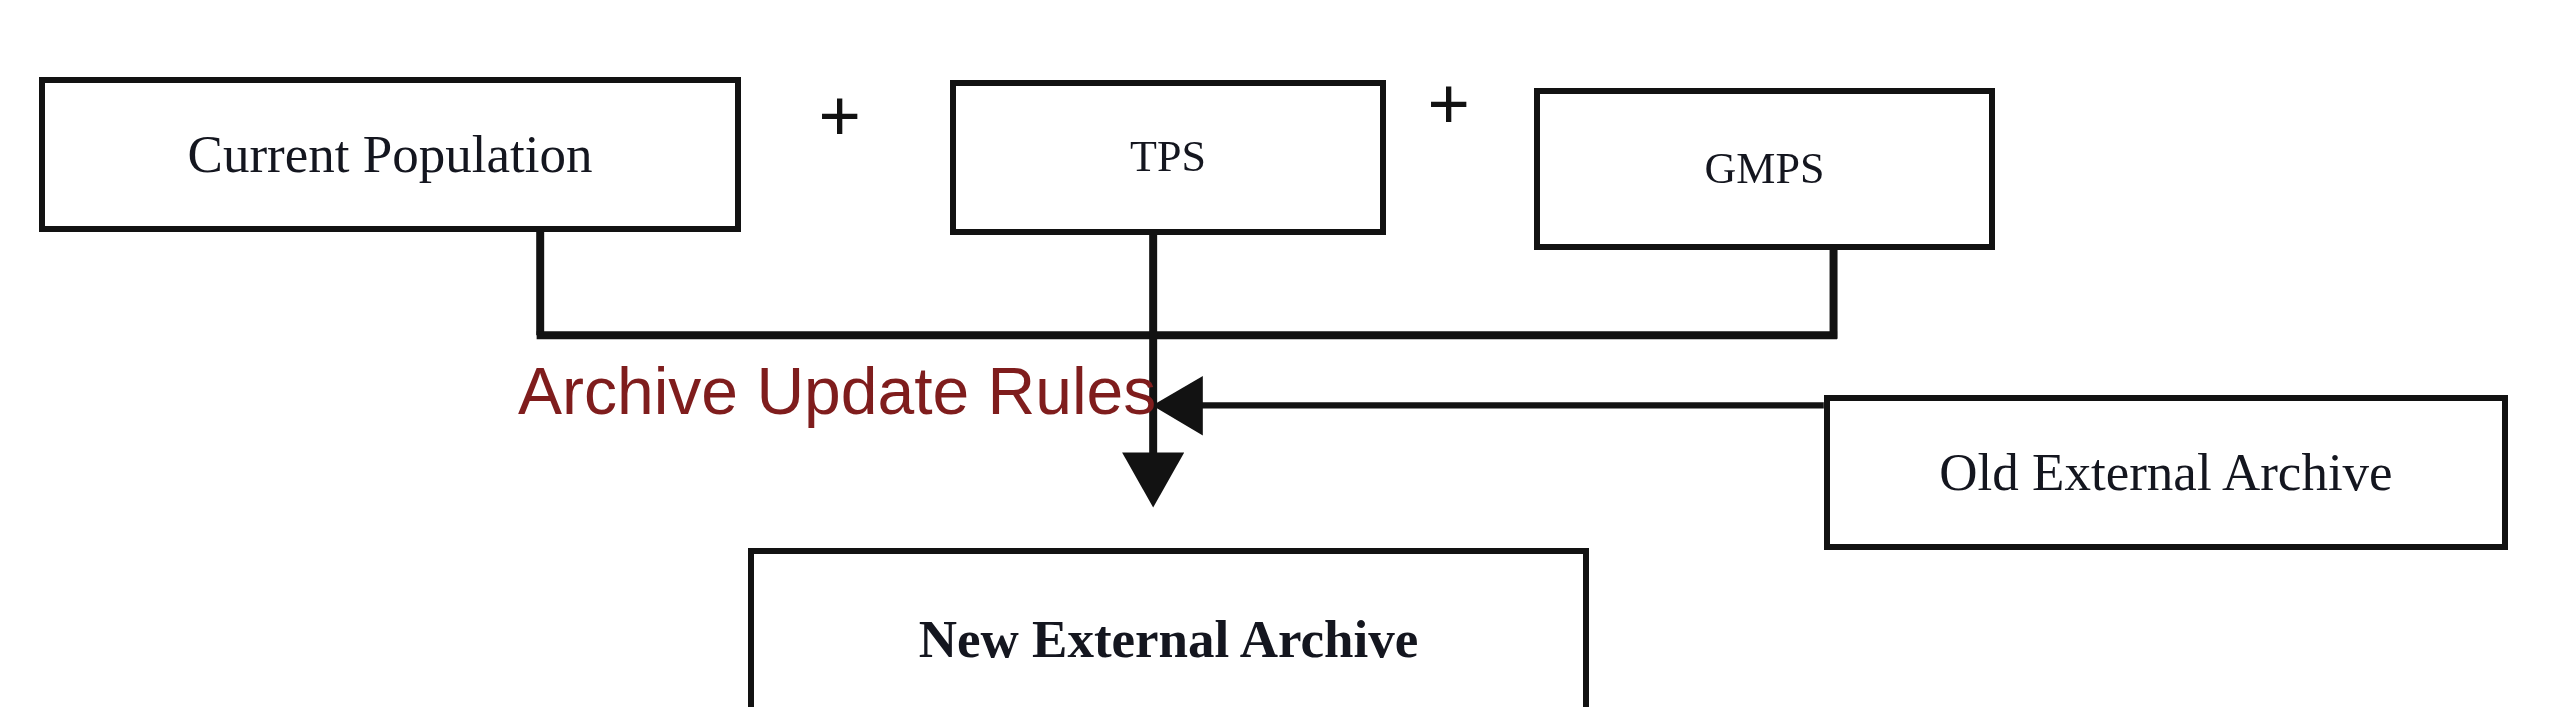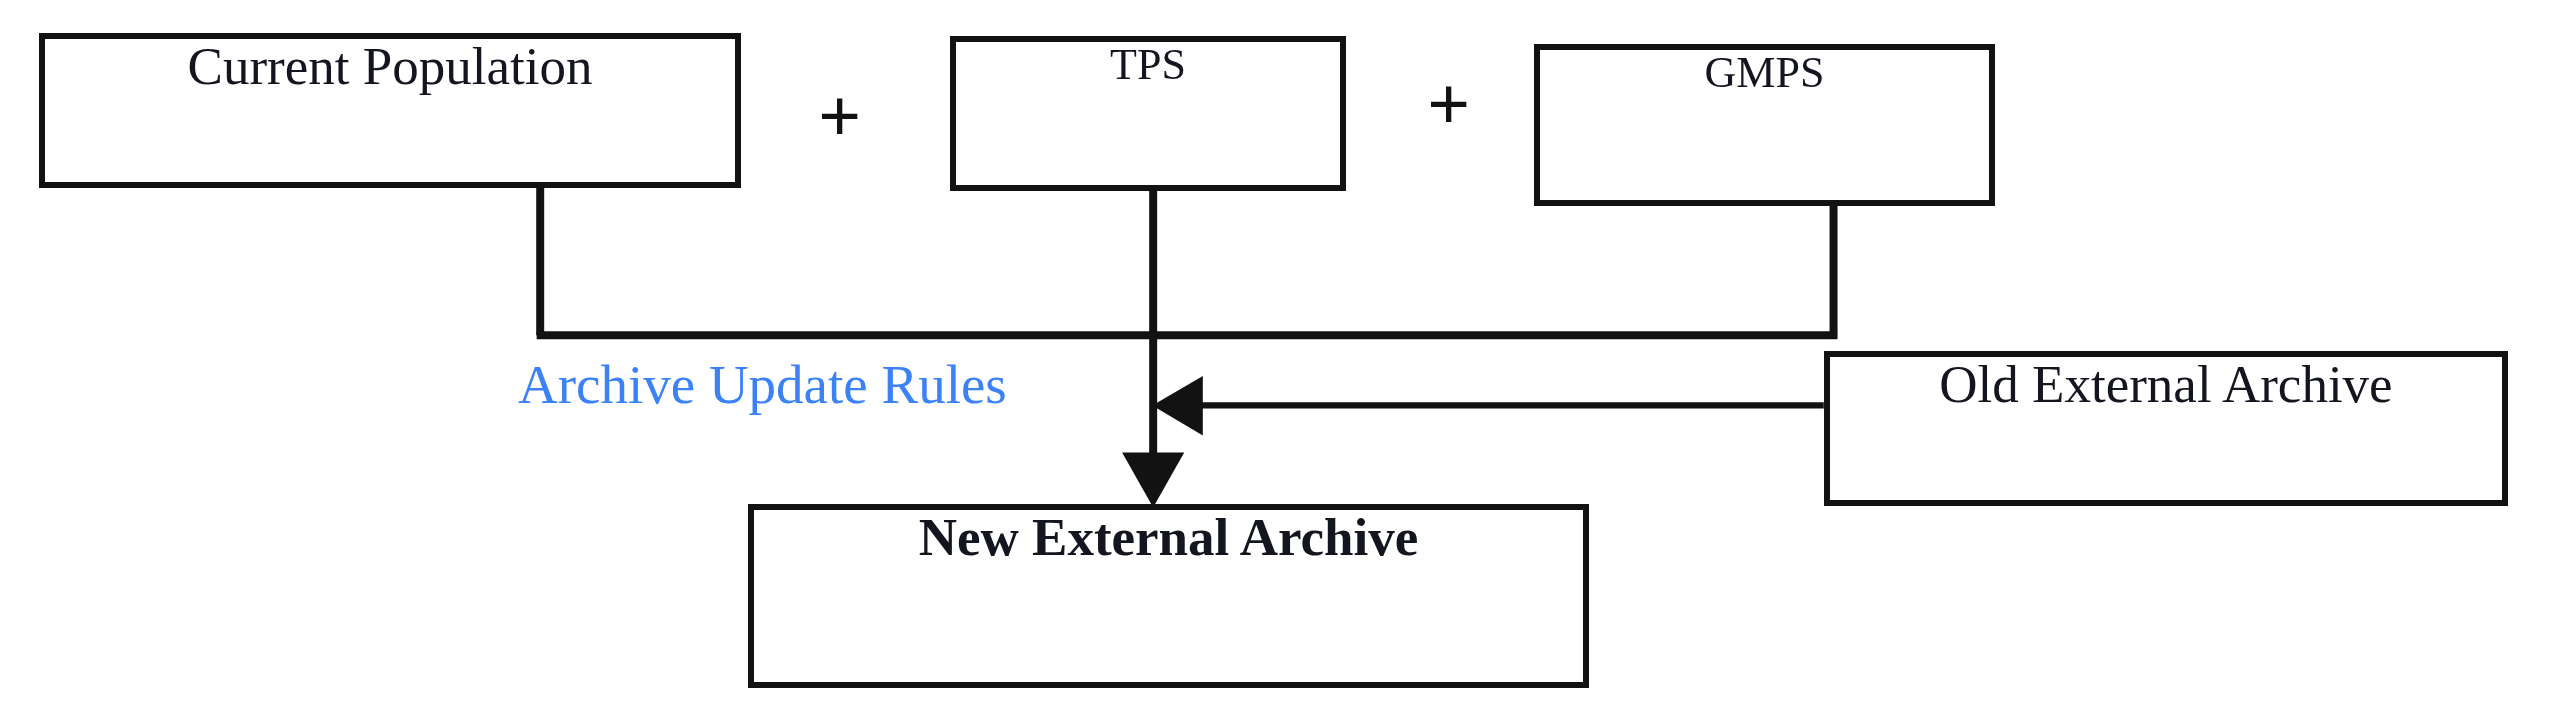--- a/index.html
+++ b/index.html
@@ -18,32 +18,33 @@
     background: #ffffff;
     overflow: hidden;
   }
   
   .node-box {
     position: absolute;
     box-sizing: border-box;
     background: #ffffff;
     border: 6.2px solid #121212;
     display: flex;
-    align-items: flex-start;
+    align-items: center;
     justify-content: center;
+    margin-top: 44px;
   }
   .node-label {
     color: #14161f;
     font-family: "Liberation Serif", "DejaVu Serif", serif;
     line-height: 1.05;
     white-space: nowrap;
     text-align: center;
   }
   #box-current-population { left: 39px;   top: 33px;  width: 702px; height: 155px; }
-  #box-tps               { left: 950px; top: 36px;  width: 396px; height: 155px; }
+  #box-tps               { left: 950px; top: 36px;  width: 436px; height: 155px; }
   #box-gmps              { left: 1534px; top: 44px;  width: 461px; height: 162px; }
   #box-old-archive       { left: 1824px; top: 351px; width: 684px; height: 155px; }
   #box-new-archive       { left: 748px;  top: 504px; width: 841px; height: 184px; font-weight: bold; }
 
   #box-current-population .node-label { font-size: 53px; }
   #box-tps .node-label               { font-size: 44px; }
   #box-gmps .node-label              { font-size: 44px; }
   #box-old-archive .node-label       { font-size: 53px; }
   #box-new-archive .node-label       { font-size: 53px; }
 
@@ -58,24 +59,24 @@
     user-select: none;
   }
   #plus-one { left: 818px;  top: 78px; }
   #plus-two { left: 1427px; top: 66px; }
 
   
   #label-archive-update-rules {
     position: absolute;
     left: 518px;
     top: 353px;
-    font-size: 55px;
-    color: #3b82f6;
+    font-size: 66px;
+    color: #7f1d1d;
     white-space: nowrap;
-    font-family: Liberation Serif, serif;
+    font-family: Liberation Sans, sans-serif;
   }
 
   
   #connector-layer {
     position: absolute;
     left: 0;
     top: 0;
     width: 2576px;
     height: 707px;
     pointer-events: none;

